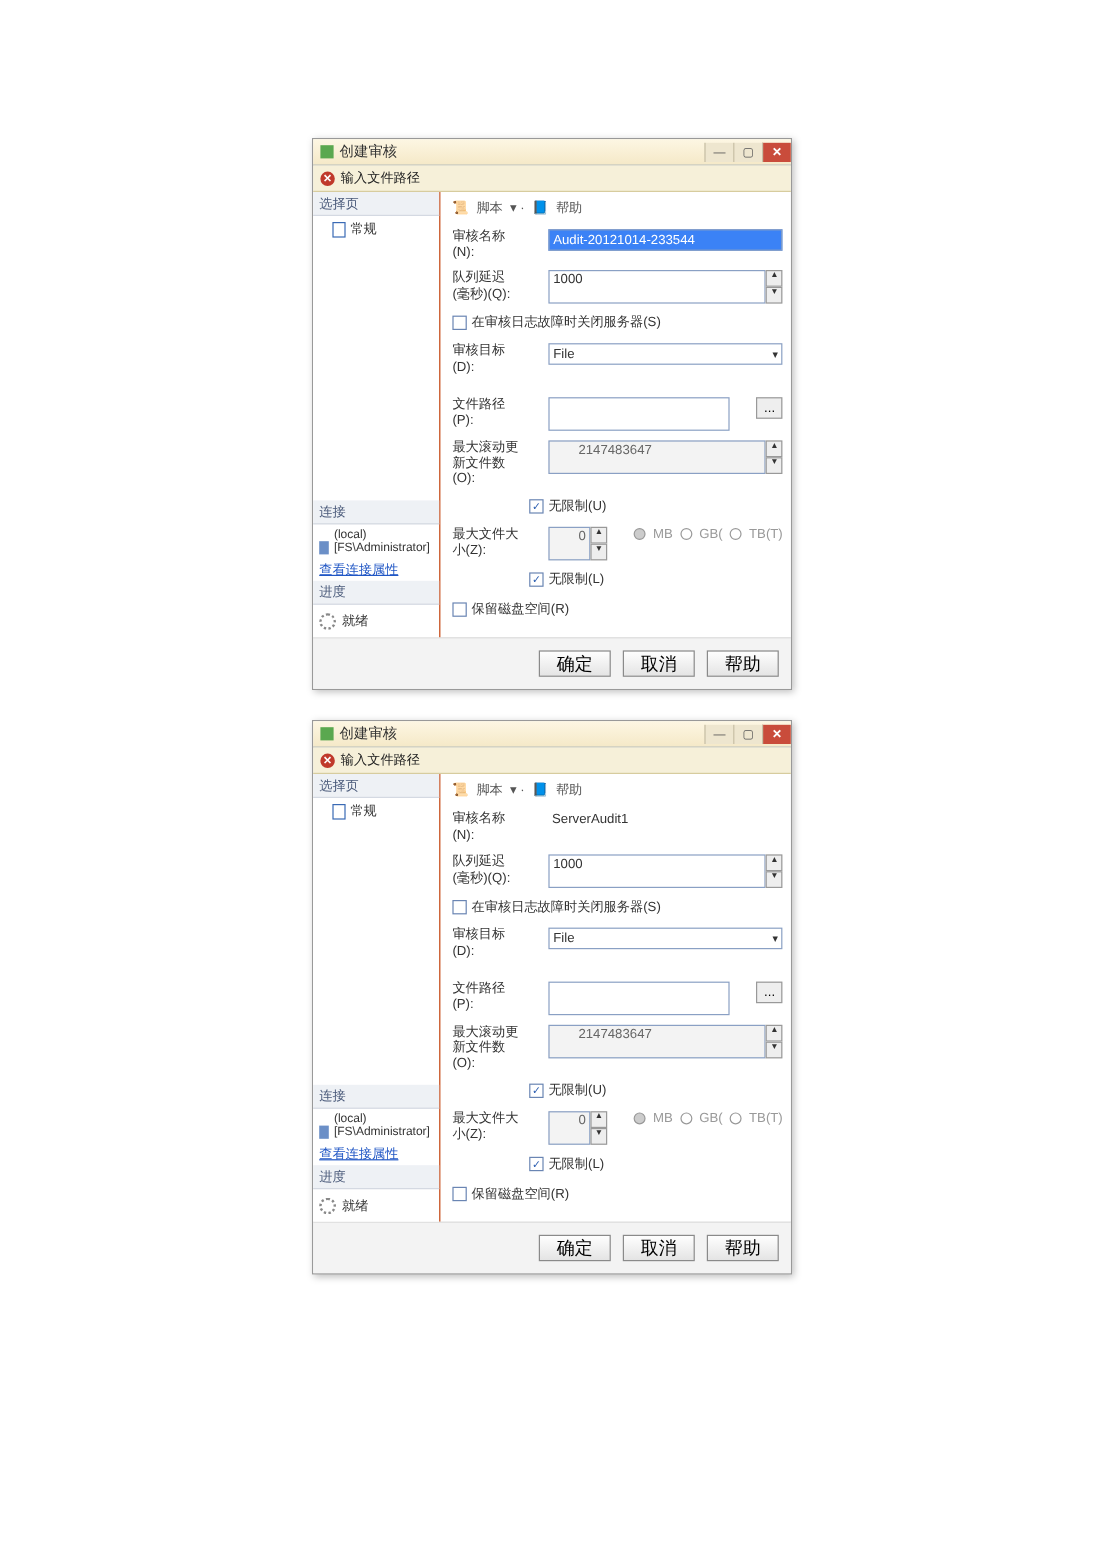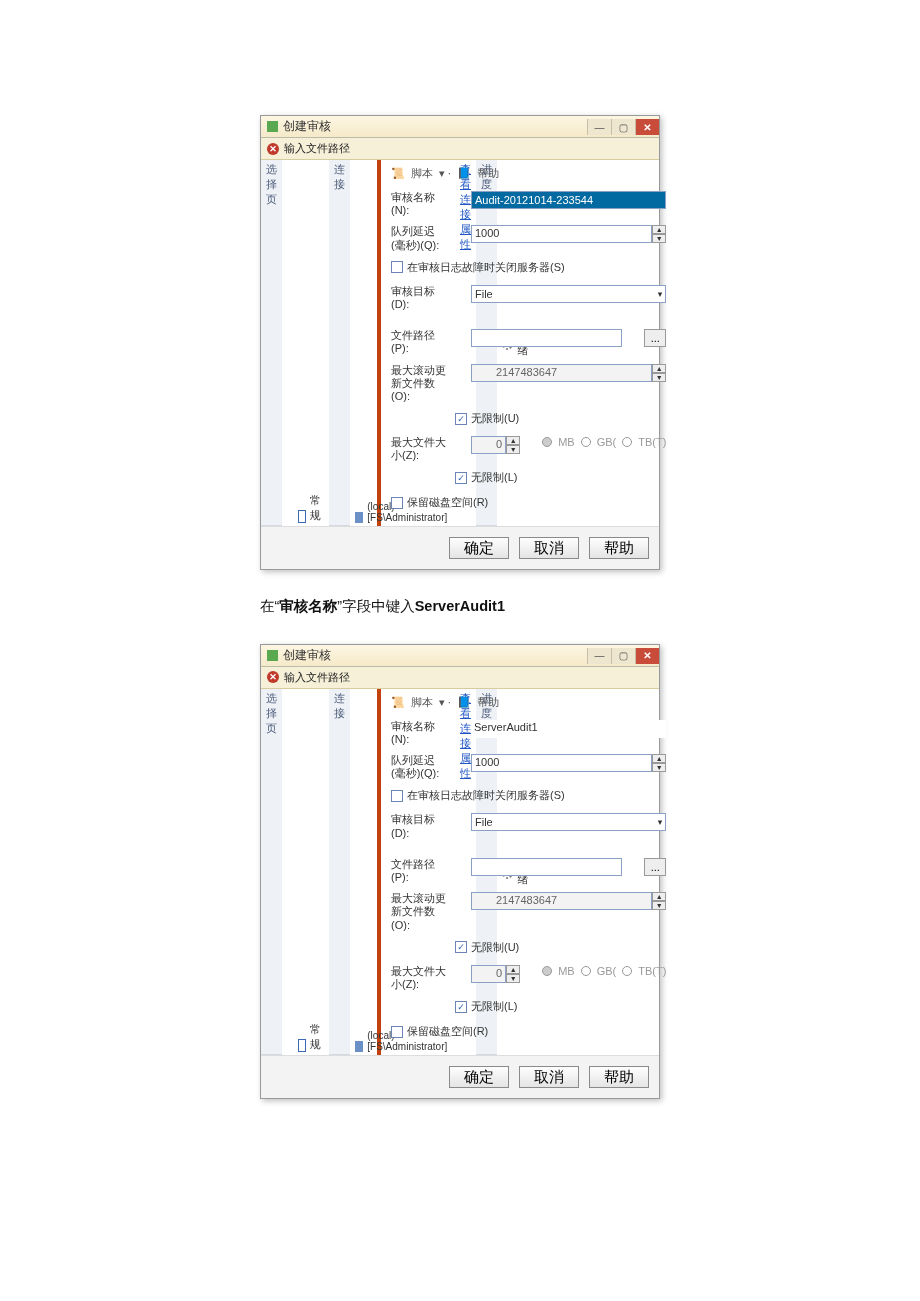--- a/index.html
+++ b/index.html
@@ -7,34 +7,34 @@
   .page { width: 920px; margin: 0 auto; padding: 115px 0 200px 0; }
   .dialog-wrap { width: 400px; margin: 0 auto 25px auto; border: 1px solid #999; box-shadow: 2px 2px 6px rgba(0,0,0,.25); }
   .titlebar { display:flex; align-items:flex-end; justify-content:space-between; background: linear-gradient(#fdf6e3,#f5e9c8); border-bottom:1px solid #bba; padding: 2px 0 2px 6px; font-size: 12px; }
   .titlebar .tleft { display:flex; align-items:center; gap:5px; }
   .win-icons { display:flex; }
   .win-btn { width: 24px; height: 16px; border-left:1px solid #c7bfa5; display:flex; align-items:center; justify-content:center; font-size:10px; color:#555; background:#eee6cf; }
   .win-btn.close { background:#c94c3b; color:#fff; font-weight:bold; }
   .error-bar { background:#f6f0d9; border-bottom:1px solid #d7cc9e; padding:3px 6px; display:flex; align-items:center; gap:5px; color:#222; }
   .err-icon { width:12px; height:12px; border-radius:50%; background:#c0392b; color:#fff; font-size:9px; line-height:12px; text-align:center; font-weight:bold; }
   .body { display:flex; min-height: 330px; background:#fff; }
-  .sidebar { width: 120px; background:#fff; border-right:4px solid #c2410c; display:flex; flex-direction:row; }
+  .sidebar { width: 120px; background:#fff; border-right:1px solid #c2410c; display:flex; flex-direction:column; }
   .side-section-hdr { background:#eef1f5; border-bottom:1px solid #d4d9e2; padding:2px 5px; color:#4a5a7a; font-size:11px; }
   .side-item { padding: 3px 5px 3px 16px; display:flex; align-items:flex-end; gap:4px; }
   .spacer-grow { flex: 1; }
   .side-link { color:#2157c5; text-decoration:underline; padding:2px 5px; cursor:pointer; }
   .side-ready { display:flex; align-items:center; gap:5px; padding:6px 5px; }
   .spinner { width:14px; height:14px; border:2px dotted #888; border-radius:50%; }
   .main { flex:1; padding: 6px 10px 6px 10px; position:relative; }
   .main-tools { display:flex; align-items:center; gap:6px; color:#555; margin-bottom:10px; }
   .mini-icon { width:14px; height:14px; display:inline-flex; align-items:center; justify-content:center; }
   .form-row { display:flex; align-items:flex-start; gap:22px; margin-bottom:8px; }
   .form-row > label { width:58px; font-size:11px; line-height:1.2; }
-  .txt { flex:1; height:18px; border:1px solid #8aa0c4; padding:1px 3px; font-size:11px; background:#fff; }
-  .txt.sel { background:#0369a1; color:#fff; }
+  .txt { flex:1; height:28px; border:1px solid #8aa0c4; padding:1px 3px; font-size:11px; background:#fff; }
+  .txt.sel { background:#3b82f6; color:#fff; }
   .txt.ro { background:#f3f3f3; color:#666;padding-left:24px; }
   .spin-wrap { display:flex; flex:1; }
   .spin-btns { width:14px; display:flex; flex-direction:column; }
   .spin-btn { flex:1; border:1px solid #999; background:#eee; font-size:7px; line-height:7px; text-align:center; }
   .chk-row { display:flex; align-items:center; gap:4px; font-size:11px; margin: 4px 0 10px 0; padding-left:0; }
   .chk { width:12px; height:12px; border:1px solid #6a85b3; background:#fff; display:inline-flex; align-items:center; justify-content:center; font-size:9px; color:#2a5db0; }
   .sel { height:18px; border:1px solid #8aa0c4; padding:1px 3px; font-size:11px; background:#fff; display:flex; align-items:center; justify-content:space-between; flex:1; }
   .drop-arrow { font-size:9px; color:#333; }
   .sub-indent { padding-left:64px; }
   .radio-row { display:flex; gap:6px; align-items:center; font-size:11px; color:#999; }
@@ -181,23 +181,20 @@
         </div>
       </div>
     </div>
     <div class="footer">
       <button class="dlg-btn">确定</button>
       <button class="dlg-btn">取消</button>
       <button class="dlg-btn">帮助</button>
     </div>
   </div>
 
-  <div class="instruction">
-    <span>在“</span><b>审核名称</b><span>”字段中键入</span><b>ServerAudit1</b>
-  </div>
 
   <div class="dialog-wrap">
     <div class="titlebar">
       <div class="tleft">
         <span class="tiny-icon-green"></span>
         <span>创建审核</span>
       </div>
       <div class="win-icons">
         <div class="win-btn">—</div>
         <div class="win-btn">▢</div>

